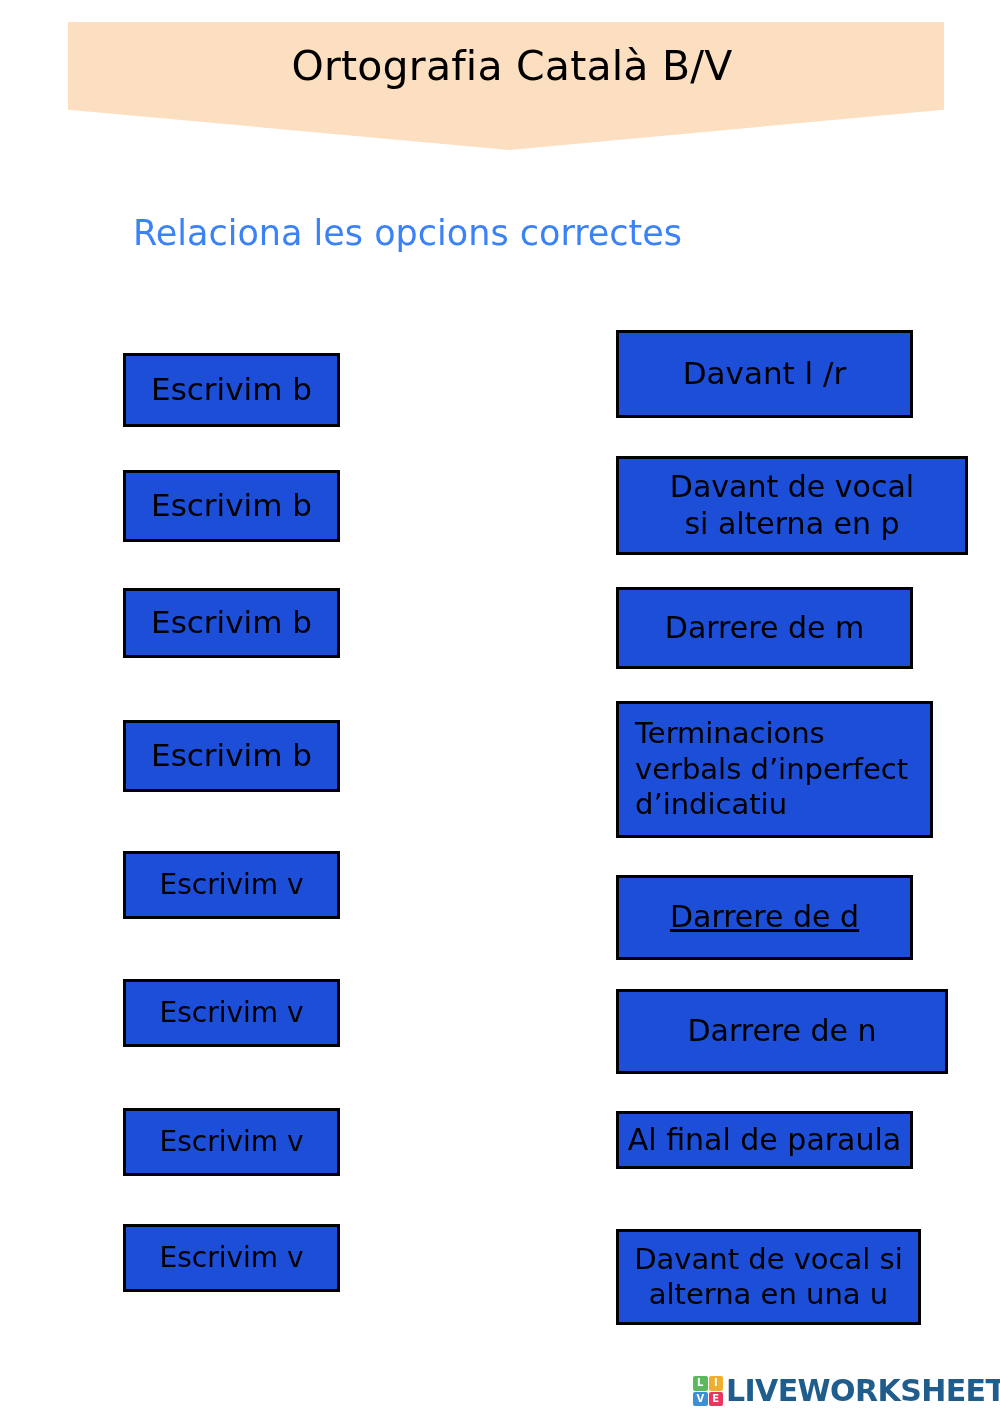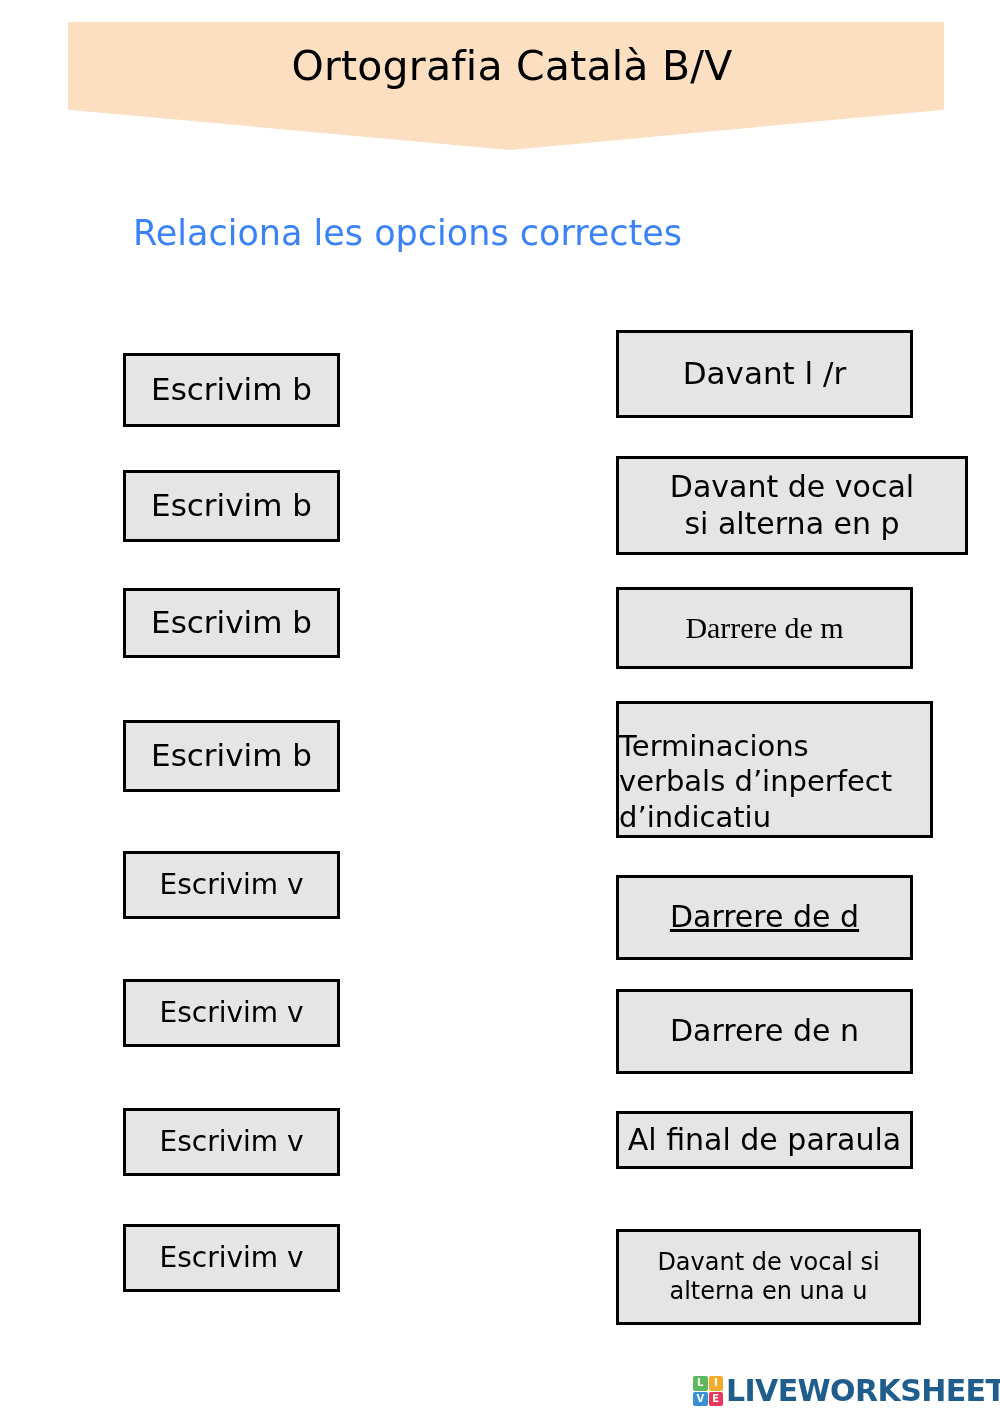--- a/index.html
+++ b/index.html
@@ -64,34 +64,33 @@
     position: absolute;
     left: 0;
     top: 0;
     width: 1000px;
     height: 1414px;
   }
   .opt-box {
     position: absolute;
     box-sizing: border-box;
     border: 3px solid #000000;
-    background: #e5e5e5;
+    background: #1d4ed8;
     display: flex;
     align-items: center;
     justify-content: center;
     text-align: center;
     color: #000000;
     font-family: "DejaVu Sans", sans-serif;
     line-height: 1.22;
   }
   .opt-box.left-align {
     justify-content: flex-start;
     text-align: left;
-    padding-left: 0;
-    align-items: flex-end;
+    padding-left: 16px;
   }
   .opt-text {
     display: block;
     white-space: pre-line;
   }
 
   
   .lws-logo {
     position: absolute;
     left: 693px;
@@ -171,38 +170,38 @@
       </div>
     </div>
   <div id="right-col">
       <div class="opt-box" style="left: 616px; top: 330px; width: 297px; height: 88px; font-size: 31px;">
         <span class="opt-text">Davant l /r</span>
       </div>
       <div class="opt-box" style="left: 616px; top: 456px; width: 352px; height: 99px; font-size: 30px;">
         <span class="opt-text">Davant de vocal
 si alterna en p</span>
       </div>
-      <div class="opt-box" style="left: 616px; top: 587px; width: 297px; height: 82px; font-size: 30px; font-family: Liberation Serif, serif;">
+      <div class="opt-box" style="left: 616px; top: 587px; width: 297px; height: 82px; font-size: 30px;">
         <span class="opt-text">Darrere de m</span>
       </div>
       <div class="opt-box left-align" style="left: 616px; top: 701px; width: 317px; height: 137px; font-size: 29px;">
         <span class="opt-text">Terminacions
 verbals  d’inperfect
 d’indicatiu</span>
       </div>
       <div class="opt-box" style="left: 616px; top: 875px; width: 297px; height: 85px; font-size: 30px; text-decoration: underline;">
         <span class="opt-text">Darrere de d</span>
       </div>
-      <div class="opt-box" style="left: 616px; top: 989px; width: 297px; height: 85px; font-size: 30px;">
+      <div class="opt-box" style="left: 616px; top: 989px; width: 332px; height: 85px; font-size: 30px;">
         <span class="opt-text">Darrere de n</span>
       </div>
       <div class="opt-box" style="left: 616px; top: 1111px; width: 297px; height: 58px; font-size: 30px;">
         <span class="opt-text">Al final de paraula</span>
       </div>
-      <div class="opt-box" style="left: 616px; top: 1229px; width: 305px; height: 96px; font-size: 24px;">
+      <div class="opt-box" style="left: 616px; top: 1229px; width: 305px; height: 96px; font-size: 29px;">
         <span class="opt-text">Davant de vocal si
 alterna en una u</span>
       </div>
     </div>
 </div>
 
 <div class="lws-logo">
   <div class="lws-mark">
     <span class="lws-cell lws-l">L</span>
     <span class="lws-cell lws-i">I</span>

